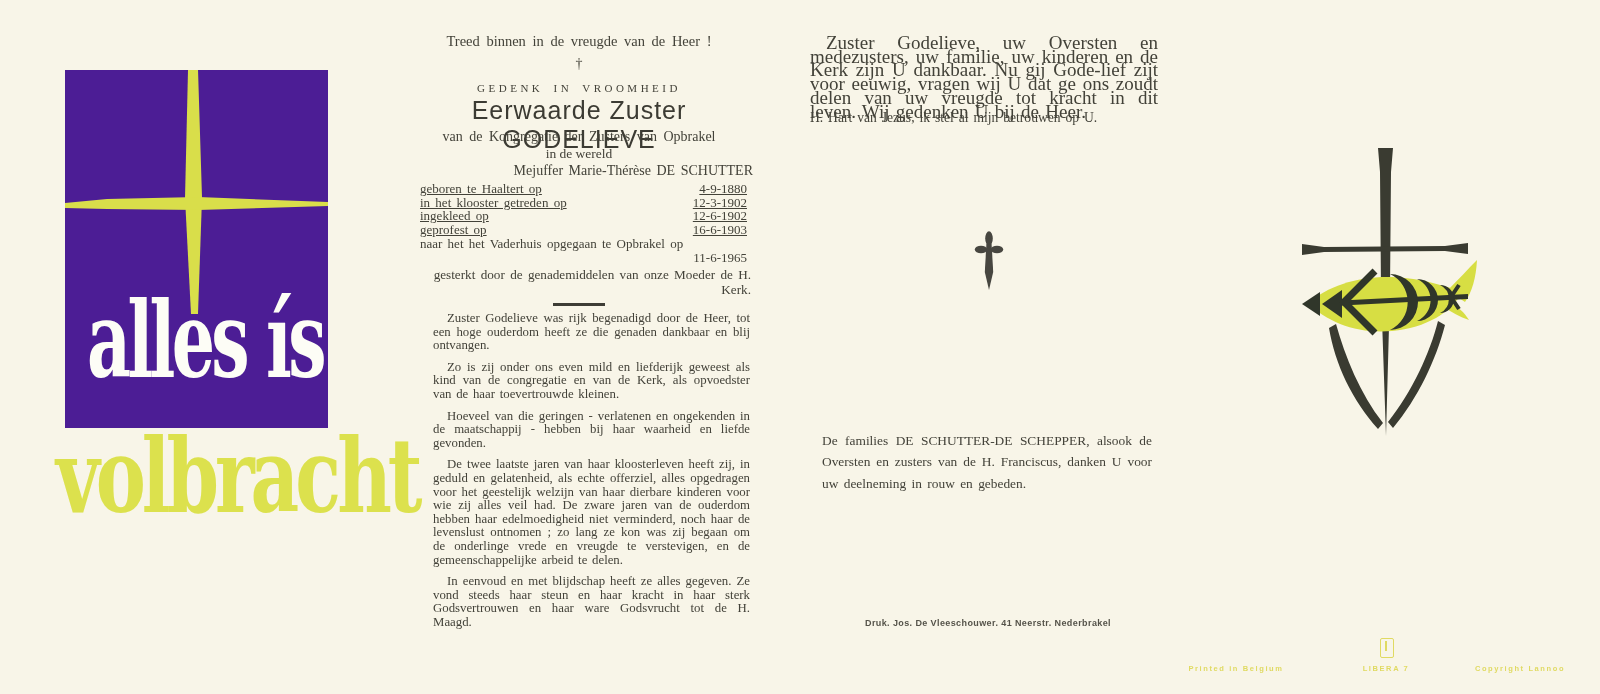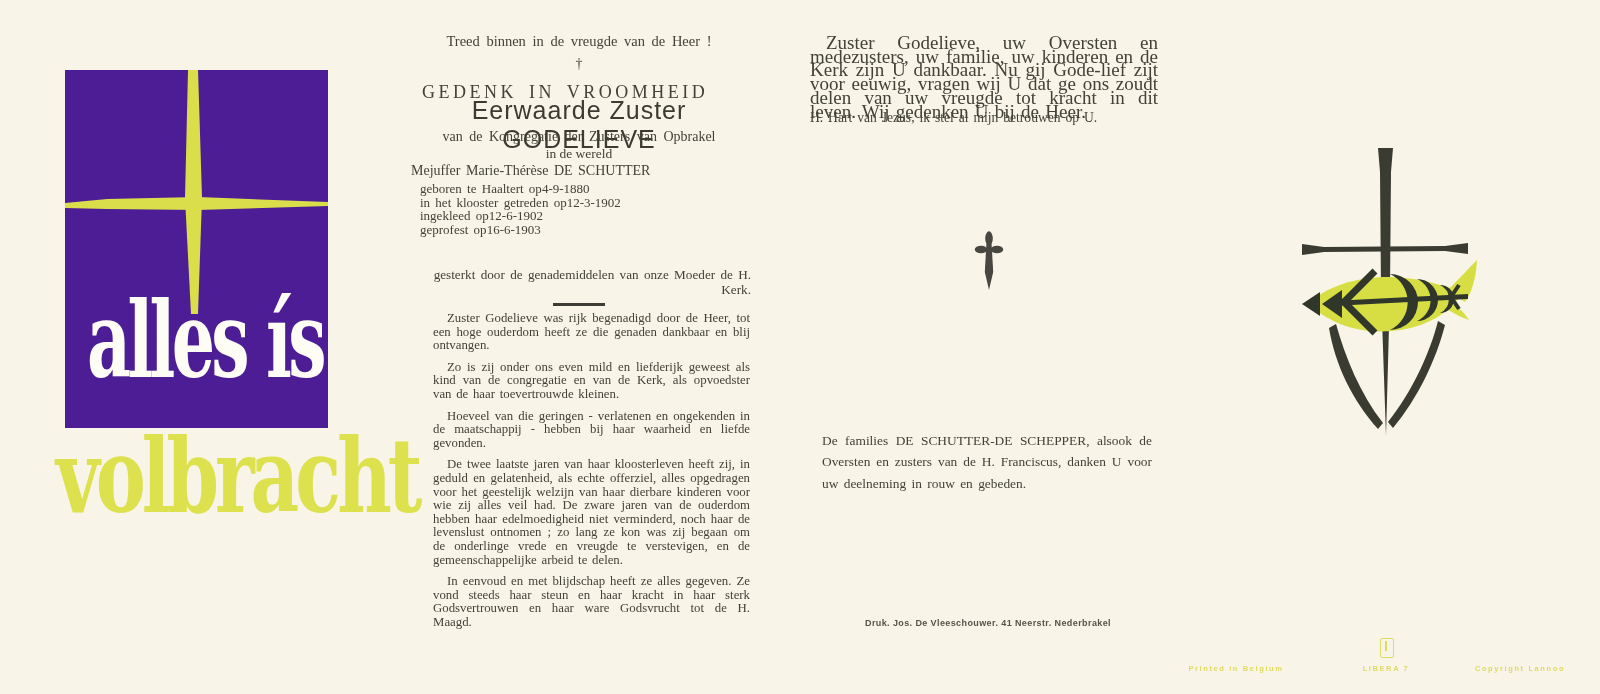--- a/index.html
+++ b/index.html
@@ -23,28 +23,28 @@
     left:56px;top:424px;color:#dce14d;white-space:nowrap;
     font-family:"DejaVu Serif", serif;font-weight:bold;
     font-size:94px;letter-spacing:-5px;line-height:1;
     transform:scale(0.80,1.10);transform-origin:top left;
   }
 
   
   .col-center{left:405px;top:0;width:348px;height:504px;}
   .c-intro{left:0;top:33px;width:100%;text-align:center;font-size:14.5px;word-spacing:3px;}
   .c-cross{left:0;top:56px;width:100%;text-align:center;font-size:14px;}
-  .c-label{left:17px;top:82px;width:100%;text-align:left;font-size:18px;letter-spacing:3.5px;word-spacing:4px;}
+  .c-label{left:0;top:82px;width:100%;text-align:center;font-size:11px;letter-spacing:3.5px;word-spacing:4px;}
   .c-name{left:0;top:96px;width:100%;text-align:center;font-size:25px;letter-spacing:1px;
           font-family:"Liberation Sans", sans-serif;font-weight:400;color:#3c3b33;}
   .c-congr{left:0;top:129px;width:100%;text-align:center;font-size:14px;word-spacing:3px;}
   .c-world{left:0;top:146px;width:100%;text-align:center;font-size:13.5px;}
-  .c-maiden{left:6px;top:163px;width:100%;text-align:left;font-size:14px;word-spacing:2px;}
+  .c-maiden{left:0;top:163px;width:100%;text-align:right;font-size:14px;word-spacing:2px;}
   .c-dates{left:15px;top:182px;width:327px;font-size:13px;line-height:13.7px;word-spacing:2px;}
-  .date-row{display:flex;justify-content:flex-start;}
+  .date-row{display:flex;justify-content:space-between;text-decoration:underline;}
   .date-value{text-align:right;}
   .c-sacrament{left:2px;top:268px;width:344px;text-align:right;font-size:13.2px;line-height:14.5px;word-spacing:2px;}
   .c-rule{left:148px;top:303px;width:52px;height:2.5px;background:#3e3d35;}
   .c-paras{left:15px;top:312px;width:330px;font-size:12.8px;line-height:13.6px;text-align:justify;word-spacing:1.5px;}
   .c-paras p{margin:0 0 0 13px;padding:0;text-indent:14px;}
   .c-paras p + p{margin-top:8px;}
 
   
   .r-para{left:810px;top:36px;width:348px;font-size:19px;line-height:13.7px;text-align:justify;
           text-indent:16px;word-spacing:1.5px;}
@@ -103,20 +103,24 @@
         <span class="date-value">12-3-1902</span>
       </div>
       <div class="date-row">
         <span>ingekleed op</span>
         <span class="date-value">12-6-1902</span>
       </div>
       <div class="date-row">
         <span>geprofest op</span>
         <span class="date-value">16-6-1903</span>
       </div>
+      <div>
+        <div>naar het het Vaderhuis opgegaan te Opbrakel op</div>
+        <div class="date-value">11-6-1965</div>
+      </div>
     </div>
 
     <div class="abs c-sacrament">gesterkt door de genademiddelen van onze Moeder de H. Kerk.</div>
     <div class="abs c-rule"></div>
 
     <div class="abs c-paras">
       <p>Zuster Godelieve was rijk begenadigd door de Heer, tot een hoge ouderdom heeft ze die genaden dankbaar en blij ontvangen.</p>
       <p>Zo is zij onder ons even mild en liefderijk geweest als kind van de congregatie en van de Kerk, als opvoedster van de haar toevertrouwde kleinen.</p>
       <p>Hoeveel van die geringen - verlatenen en ongekenden in de maatschappij - hebben bij haar waarheid en liefde gevonden.</p>
       <p>De twee laatste jaren van haar kloosterleven heeft zij, in geduld en gelatenheid, als echte offerziel, alles opgedragen voor het geestelijk welzijn van haar dierbare kinderen voor wie zij alles veil had. De zware jaren van de ouderdom hebben haar edelmoedigheid niet verminderd, noch haar de levenslust ontnomen ; zo lang ze kon was zij begaan om de onderlinge vrede en vreugde te verstevigen, en de gemeenschappelijke arbeid te delen.</p>

